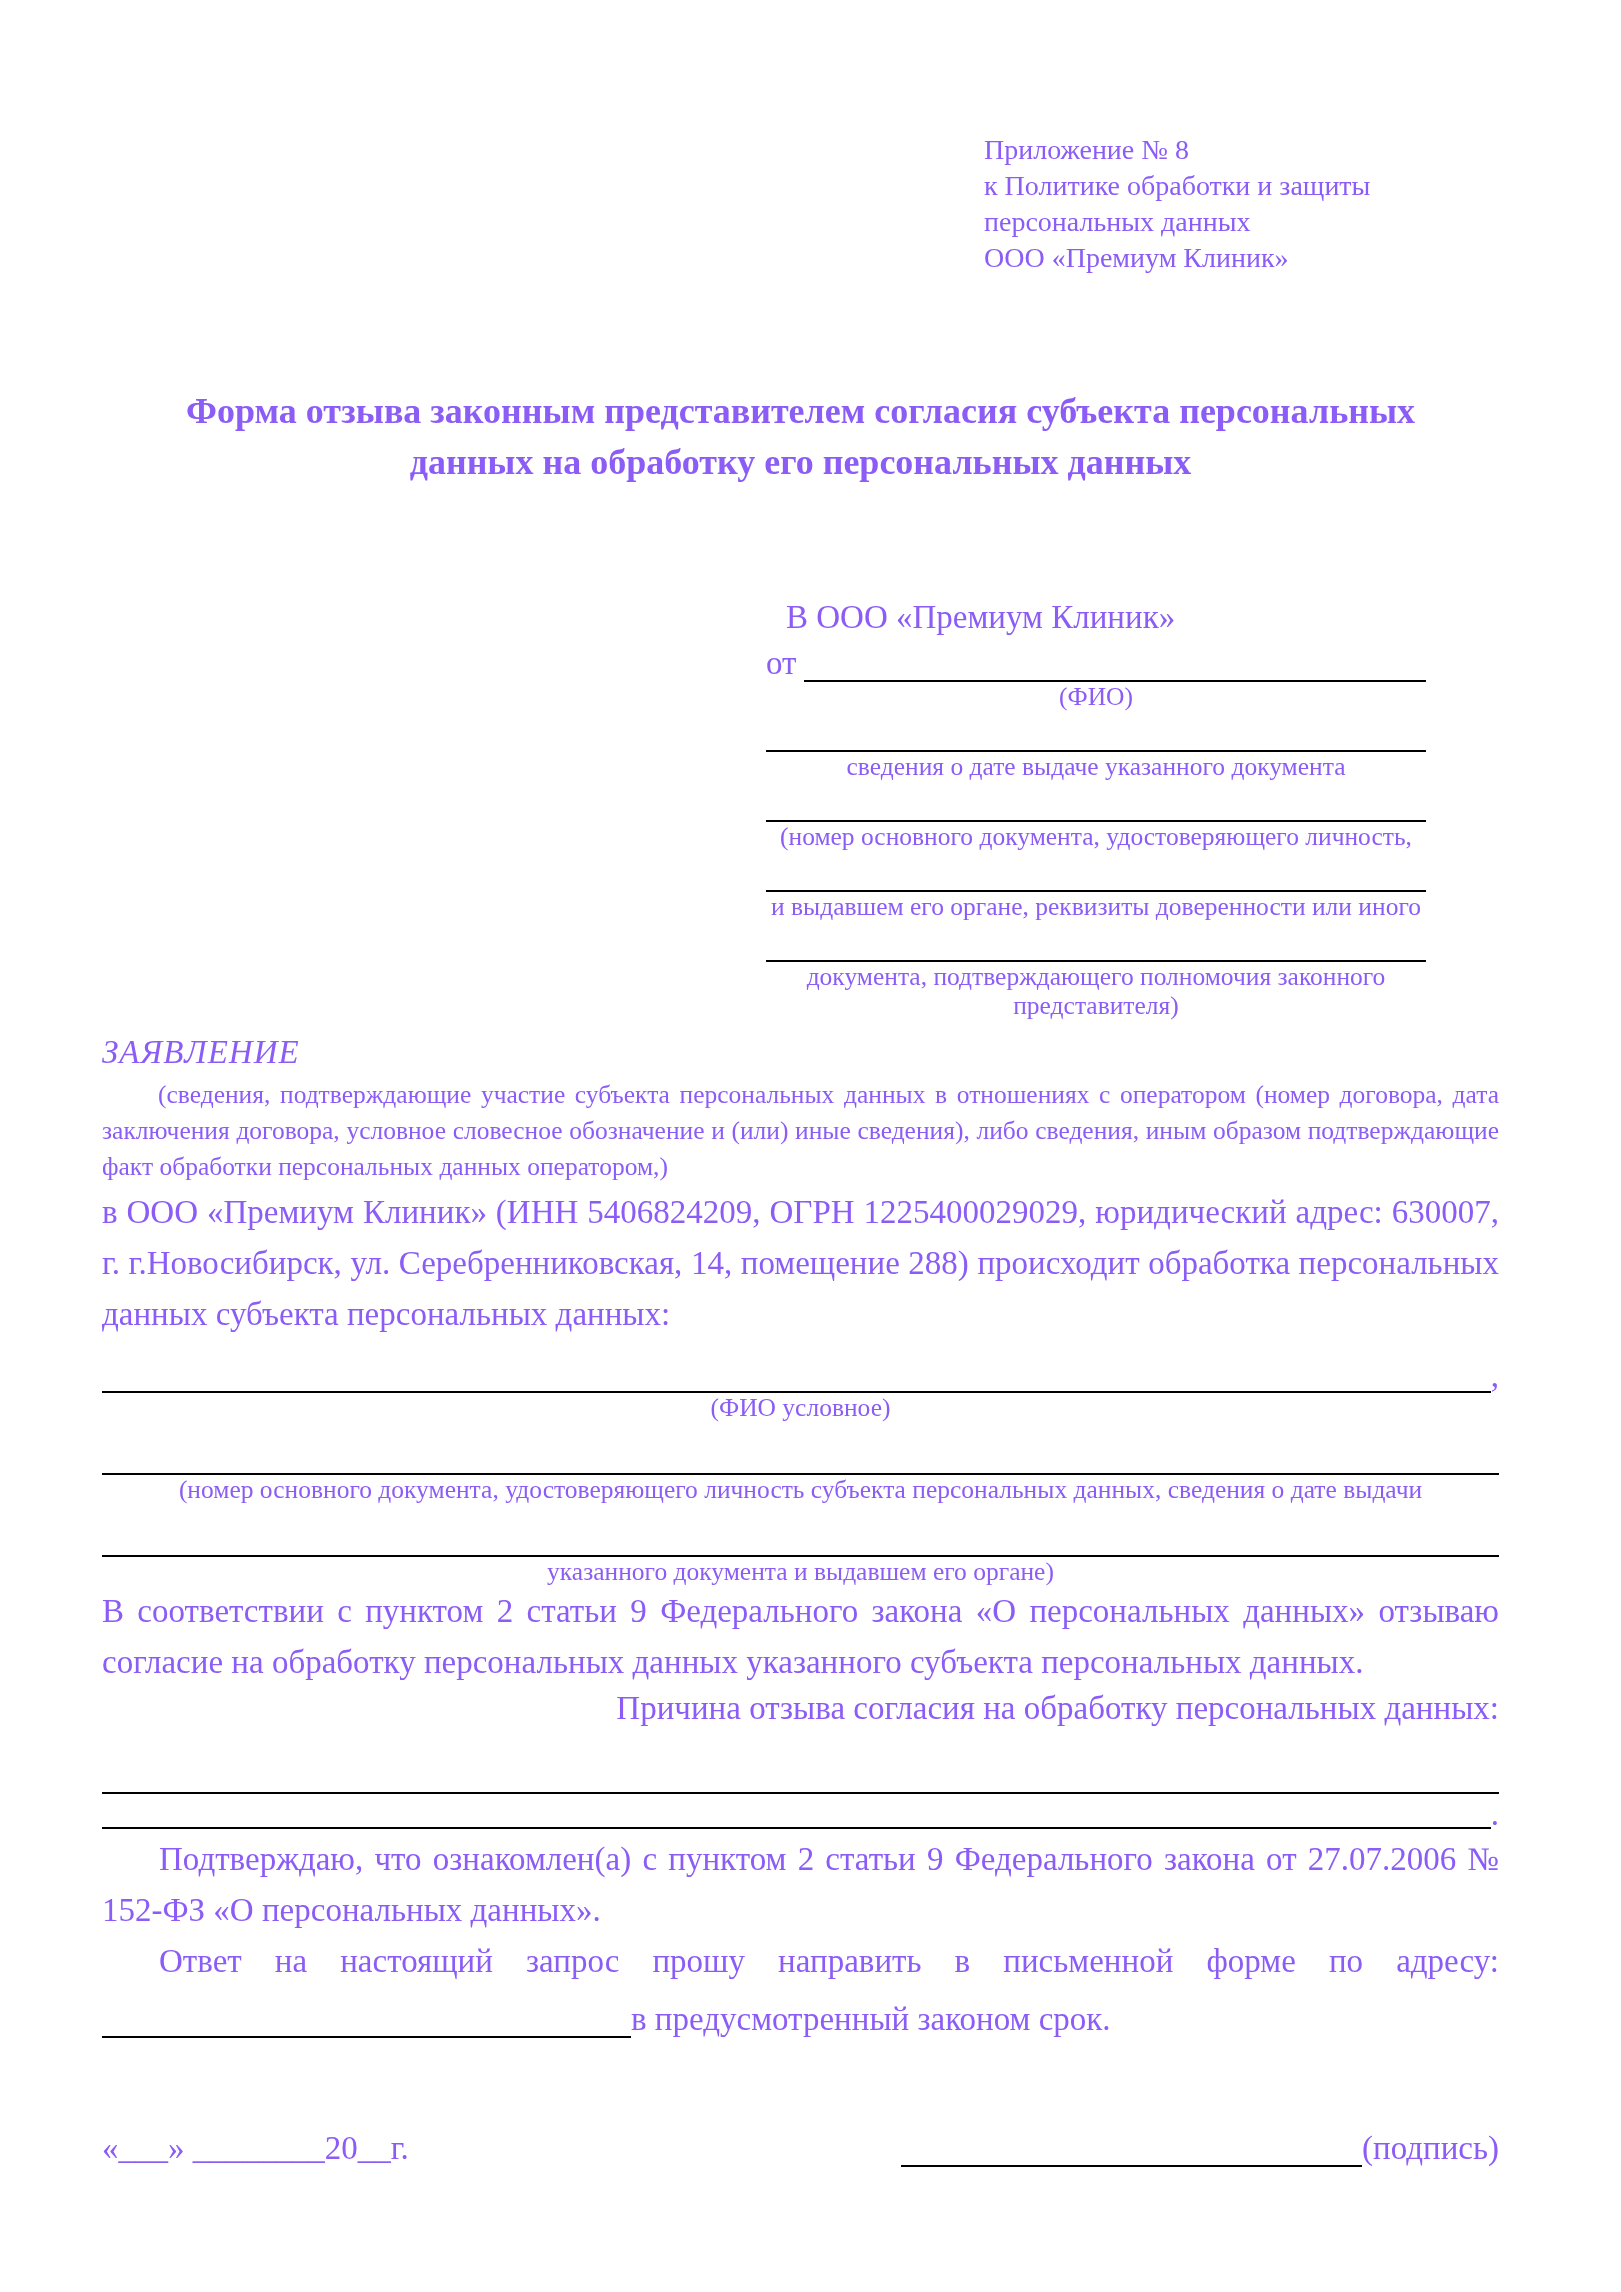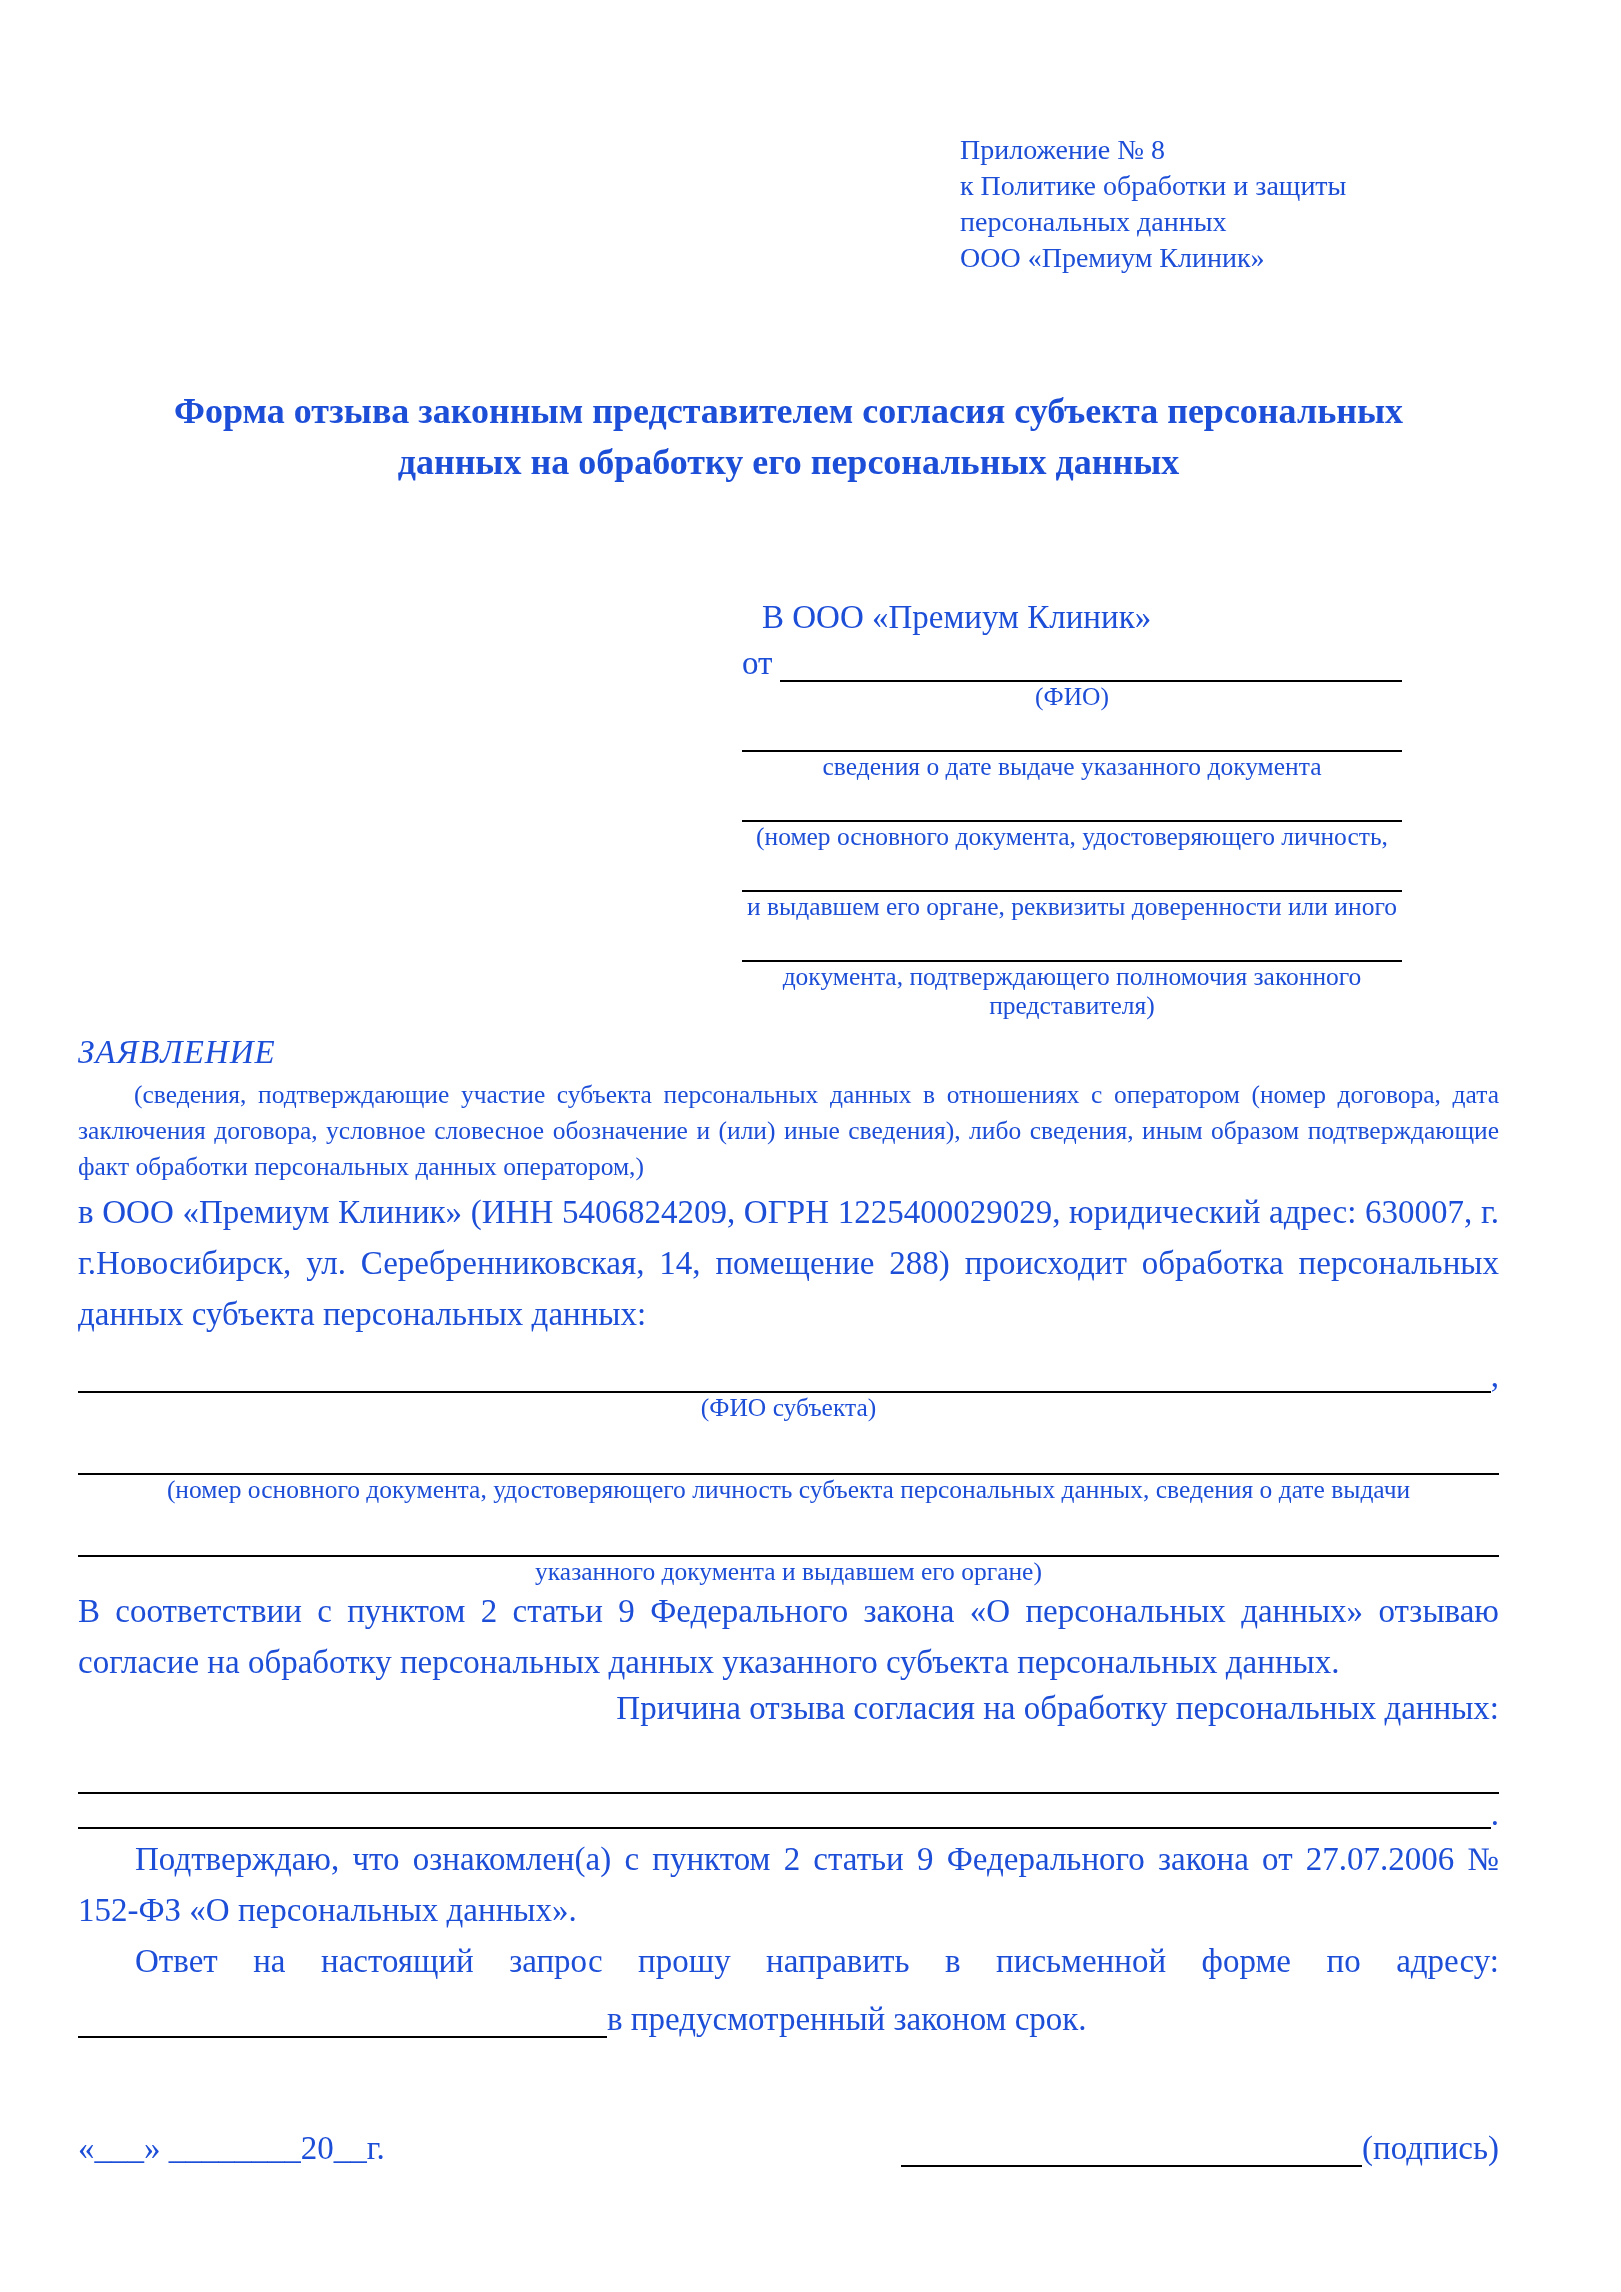--- a/index.html
+++ b/index.html
@@ -1,24 +1,24 @@
 <!DOCTYPE html>
 <html><head>
 <meta charset="utf-8">
 <style>
   * { margin:0; padding:0; box-sizing:border-box; }
   html,body { background:#ffffff; }
   .page {
     position:relative;
     width:1621px; height:2293px;
     background:#ffffff;
-    color:#1d4ed8;
+    color:#8b5cf6;
     font-family:"Liberation Serif", serif;
     font-size:33px;
-    padding:132px 122px 39px 78px;
+    padding:132px 122px 39px 102px;
     overflow:hidden;
   }
 
   
   .appendix { margin-left:882px; font-size:28px; line-height:36px; }
 
   
   .doc-title {
     margin-top:110px;
     text-align:center;
@@ -120,21 +120,21 @@
 
 
   <div class="fineprint">(сведения, подтверждающие участие субъекта персональных данных в отношениях с оператором (номер договора, дата заключения договора, условное словесное обозначение и (или) иные сведения), либо сведения, иным образом подтверждающие факт обработки персональных данных оператором,)</div>
 
   <div class="para op-para">в ООО «Премиум Клиник» (ИНН 5406824209, ОГРН 1225400029029, юридический адрес: 630007, г. г.Новосибирск, ул. Серебренниковская, 14, помещение 288) происходит обработка персональных данных субъекта персональных данных:</div>
 
   <div class="subj-row">
     <span class="blankline"></span>
     <span class="tail">,</span>
   </div>
-  <div class="caption">(ФИО субъекта)</div>
+  <div class="caption">(ФИО условное)</div>
 
   <div class="subj-row">
     <span class="blankline"></span>
   </div>
   <div class="caption">(номер основного документа, удостоверяющего личность субъекта персональных данных, сведения о дате выдачи</div>
 
   <div class="subj-row">
     <span class="blankline"></span>
   </div>
   <div class="caption">указанного документа и выдавшем его органе)</div>

